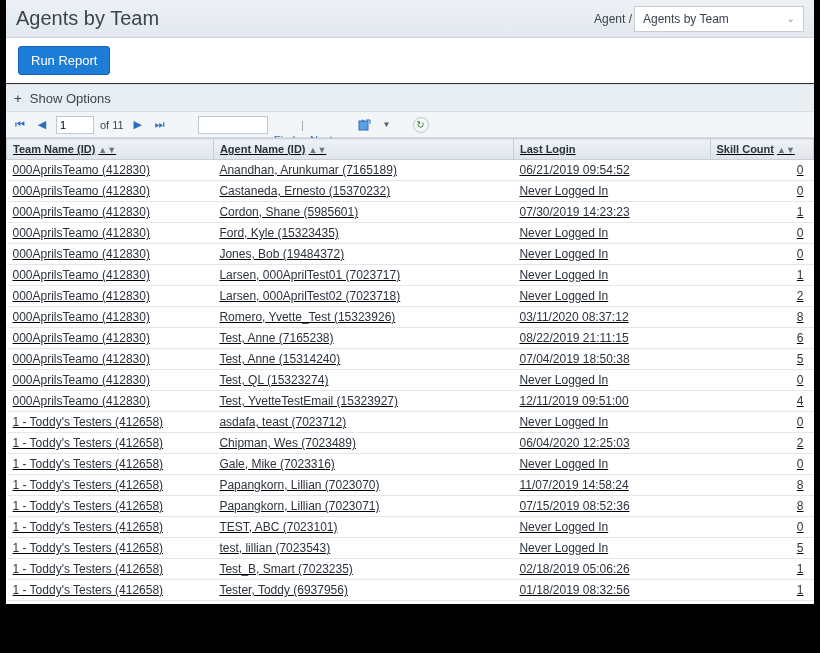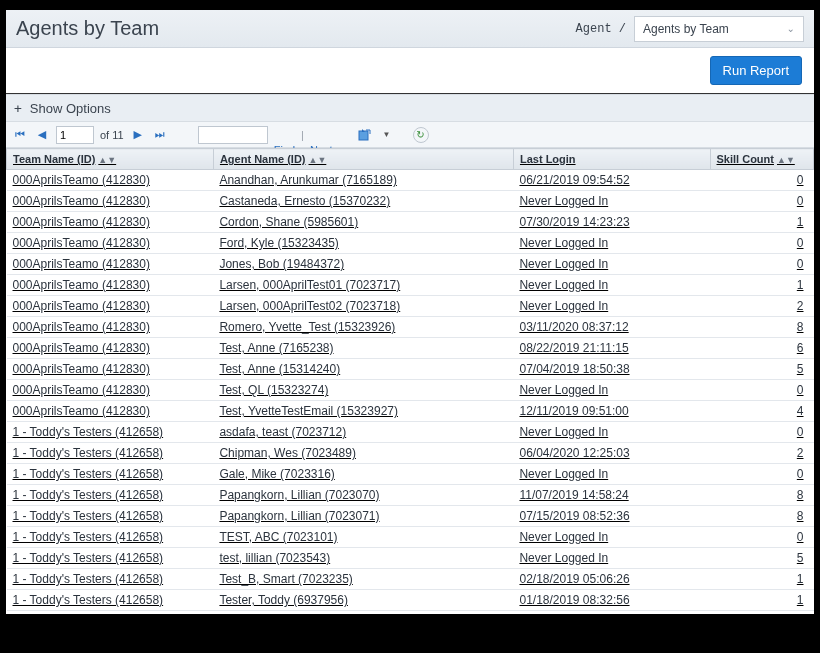--- a/index.html
+++ b/index.html
@@ -1,23 +1,23 @@
 <!DOCTYPE html>
 <html><head>
 <meta charset="utf-8">
 <style>
   * { box-sizing: border-box; margin: 0; padding: 0; }
   body { font-family: "Segoe UI", Arial, sans-serif; background: #000; width: 820px; height: 653px; overflow: hidden; }
-  .frame { position: absolute; left: 6px; top: 10px; width: 808px; height: 604px; background: #fff; display: flex; flex-direction: column; }
+  .frame { position: absolute; left: 6px; top: 0; width: 808px; height: 604px; background: #fff; display: flex; flex-direction: column; }
   .titlebar { background: linear-gradient(#edf1f5,#e3e9ef); border-bottom: 1px solid #cfd6de; height: 38px; display: flex; align-items: center; padding: 0 10px; }
   .title { font-size: 20px; color: #3b444f; flex: 1; }
-  .crumb { font-size: 12px; color: #3b444f; margin-right: 8px; font-family: Liberation Mono, monospace; }
+  .crumb { font-size: 12px; color: #3b444f; margin-right: 2px; }
   .dropdown { width: 170px; height: 26px; border: 1px solid #c7ced6; background: #fff; display: flex; align-items: center; padding: 0 8px; font-size: 12px; color: #3b444f; cursor: pointer; position: relative; }
   .dropdown .chev { margin-left: auto; color: #8a94a0; font-size: 10px; }
-  .actionbar { height: 46px; display: flex; align-items: center; justify-content: flex-end; padding: 0 12px; border-bottom: 1px solid #333; }
+  .actionbar { height: 46px; display: flex; align-items: center; padding: 0 12px; border-bottom: 1px solid #333; }
   .run-btn { background: #1c7cd6; color: #fff; border: 1px solid #1567b5; border-radius: 3px; font-size: 13px; padding: 6px 12px; cursor: pointer; }
   .options { height: 28px; background: #e9eef3; border-top: 1px solid #d7dde3; border-bottom: 1px solid #d7dde3; display: flex; align-items: center; padding: 0 8px; font-size: 13px; color: #3b444f; cursor: pointer; }
   .options .plus { font-family: monospace; font-size: 13px; margin-right: 8px; }
   .toolbar { height: 26px; background: #f3f6f9; border-bottom: 1px solid #d7dde3; display: flex; align-items: center; padding: 0 6px; gap: 6px; font-size: 11px; color: #3b444f; }
   .tb-btn { width: 16px; height: 16px; display: inline-flex; align-items: center; justify-content: center; color: #2a6fbf; cursor: pointer; font-size: 11px; }
   .page-input { width: 38px; height: 18px; border: 1px solid #bfc7d0; font-size: 11px; padding: 0 3px; }
   .find-input { width: 70px; height: 18px; border: 1px solid #bfc7d0; font-size: 11px; padding: 0 3px; }
   .tb-link { color: #2a6fbf; cursor: pointer; margin-top: 30px; }
   .tb-sep { color: #9aa2ab; }
   .export-ico { width:16px; height:16px; display:inline-flex; align-items:center; justify-content:center; cursor:pointer; }

